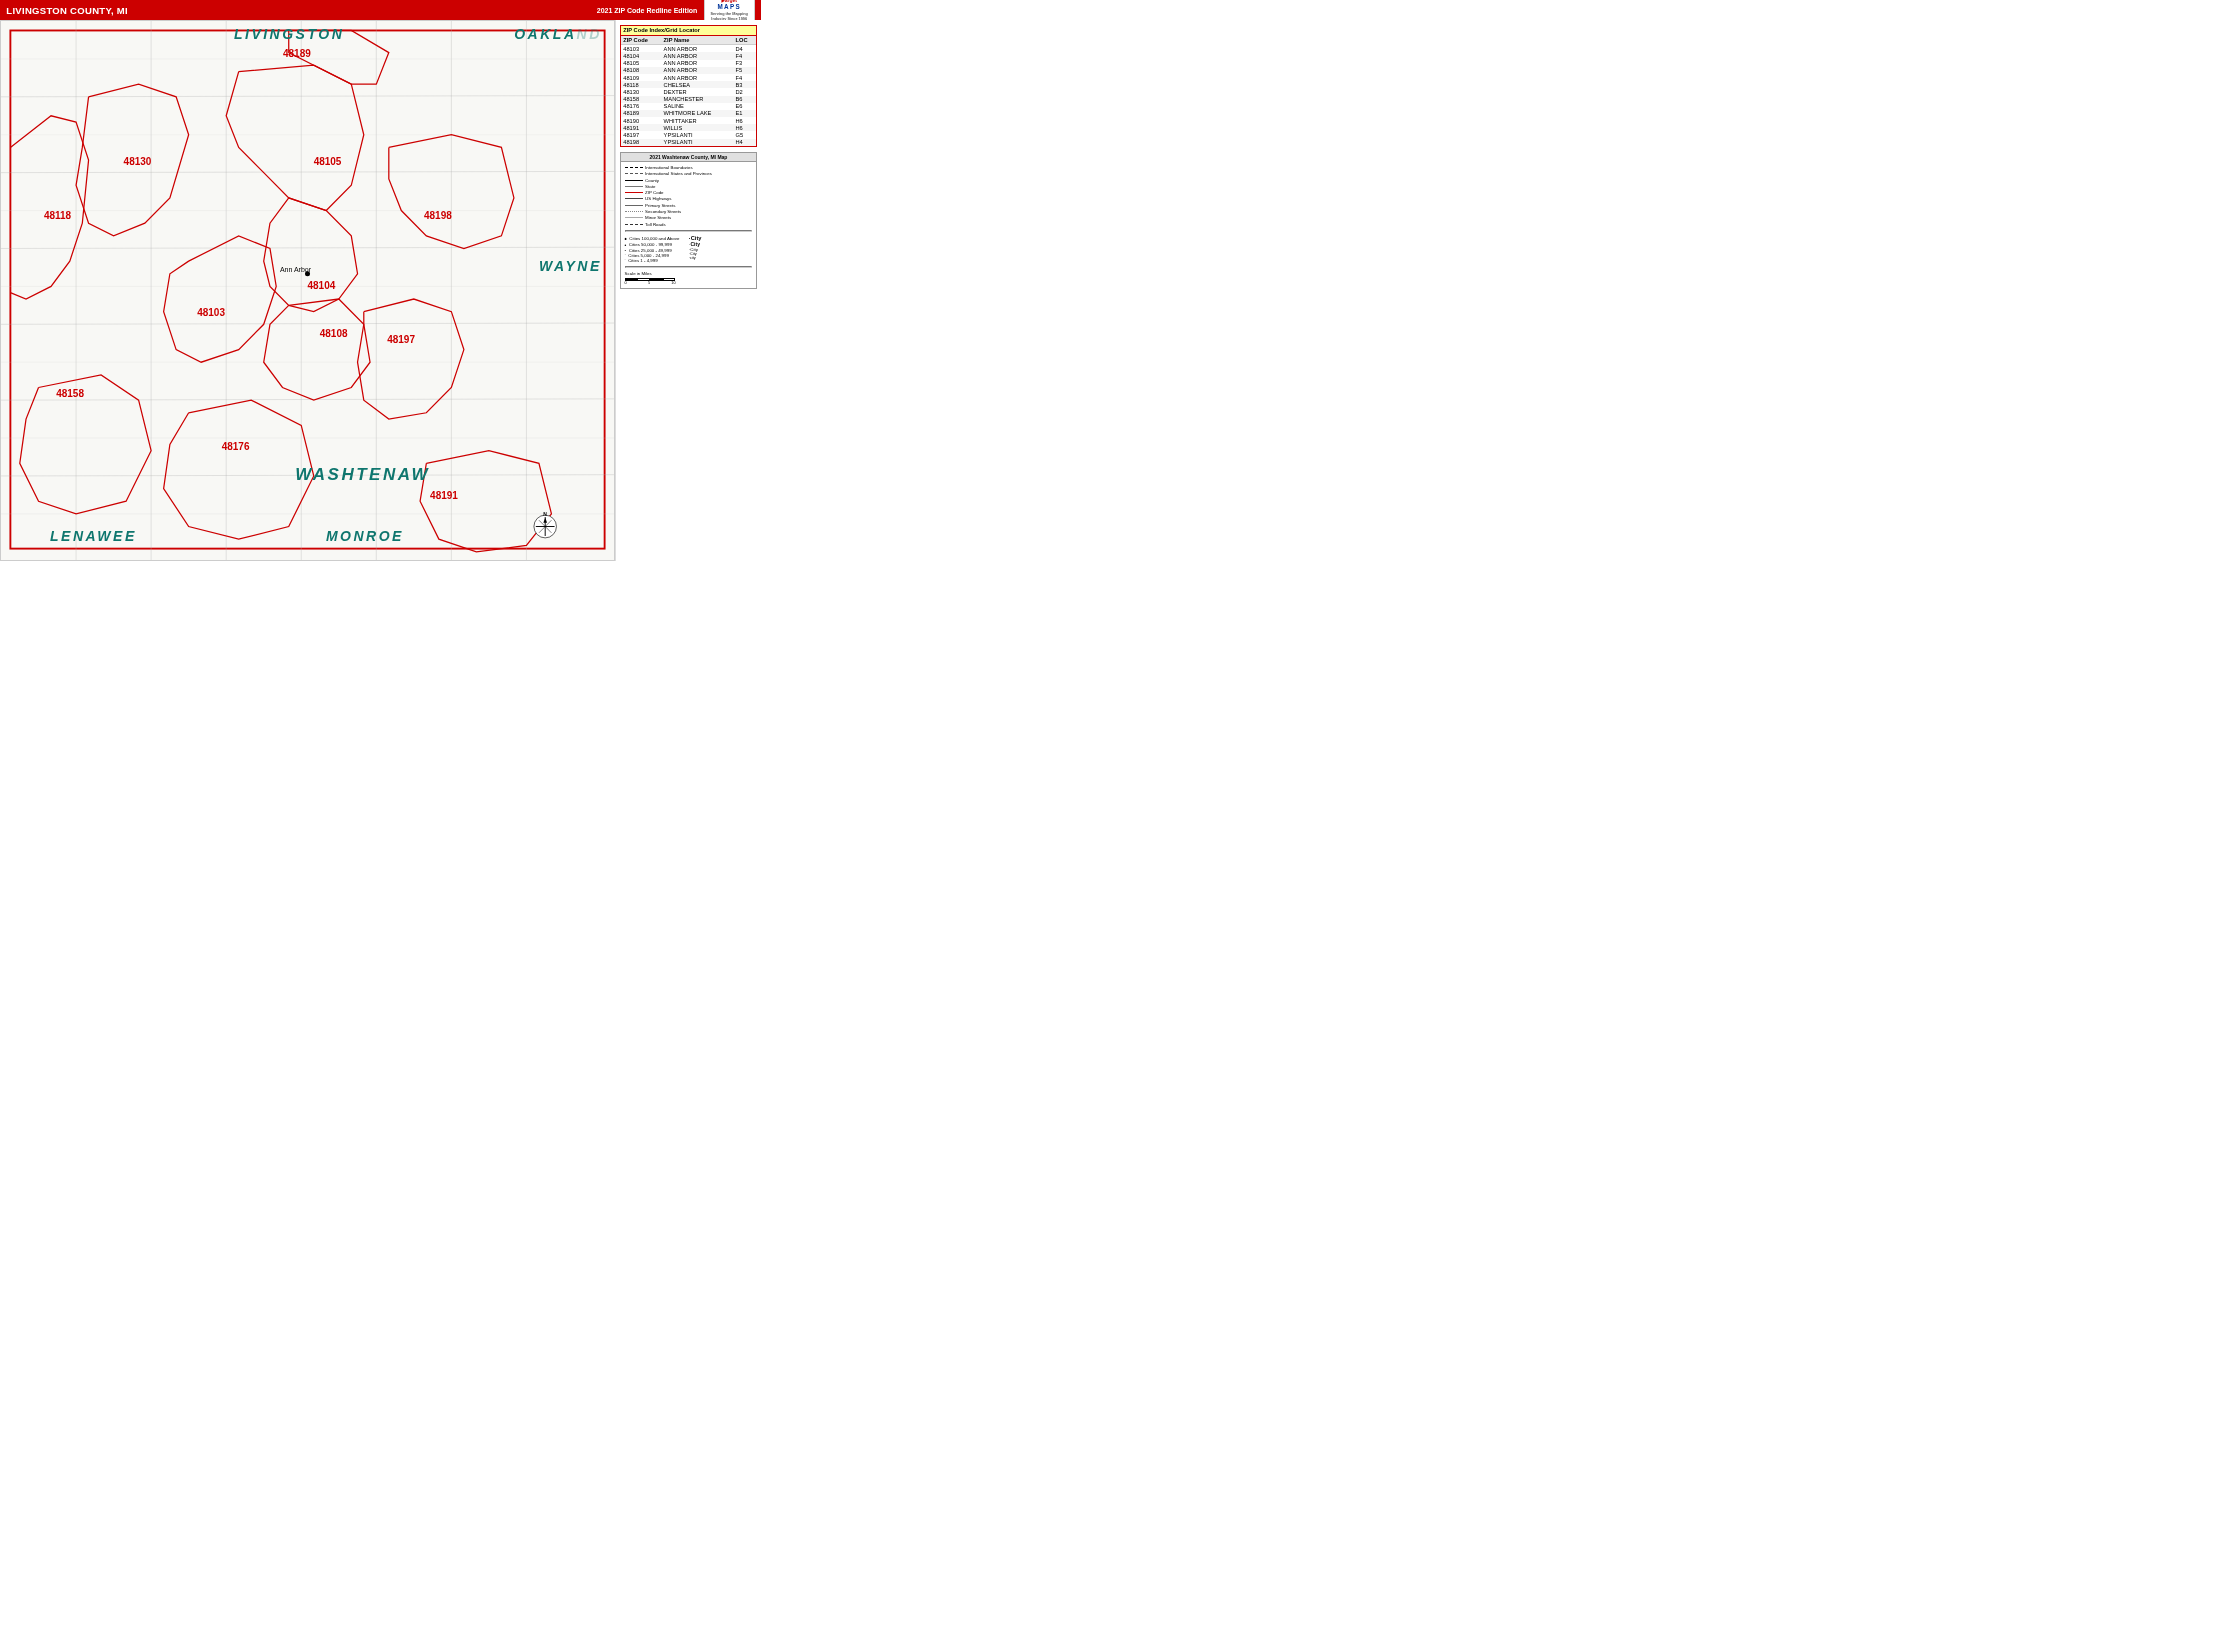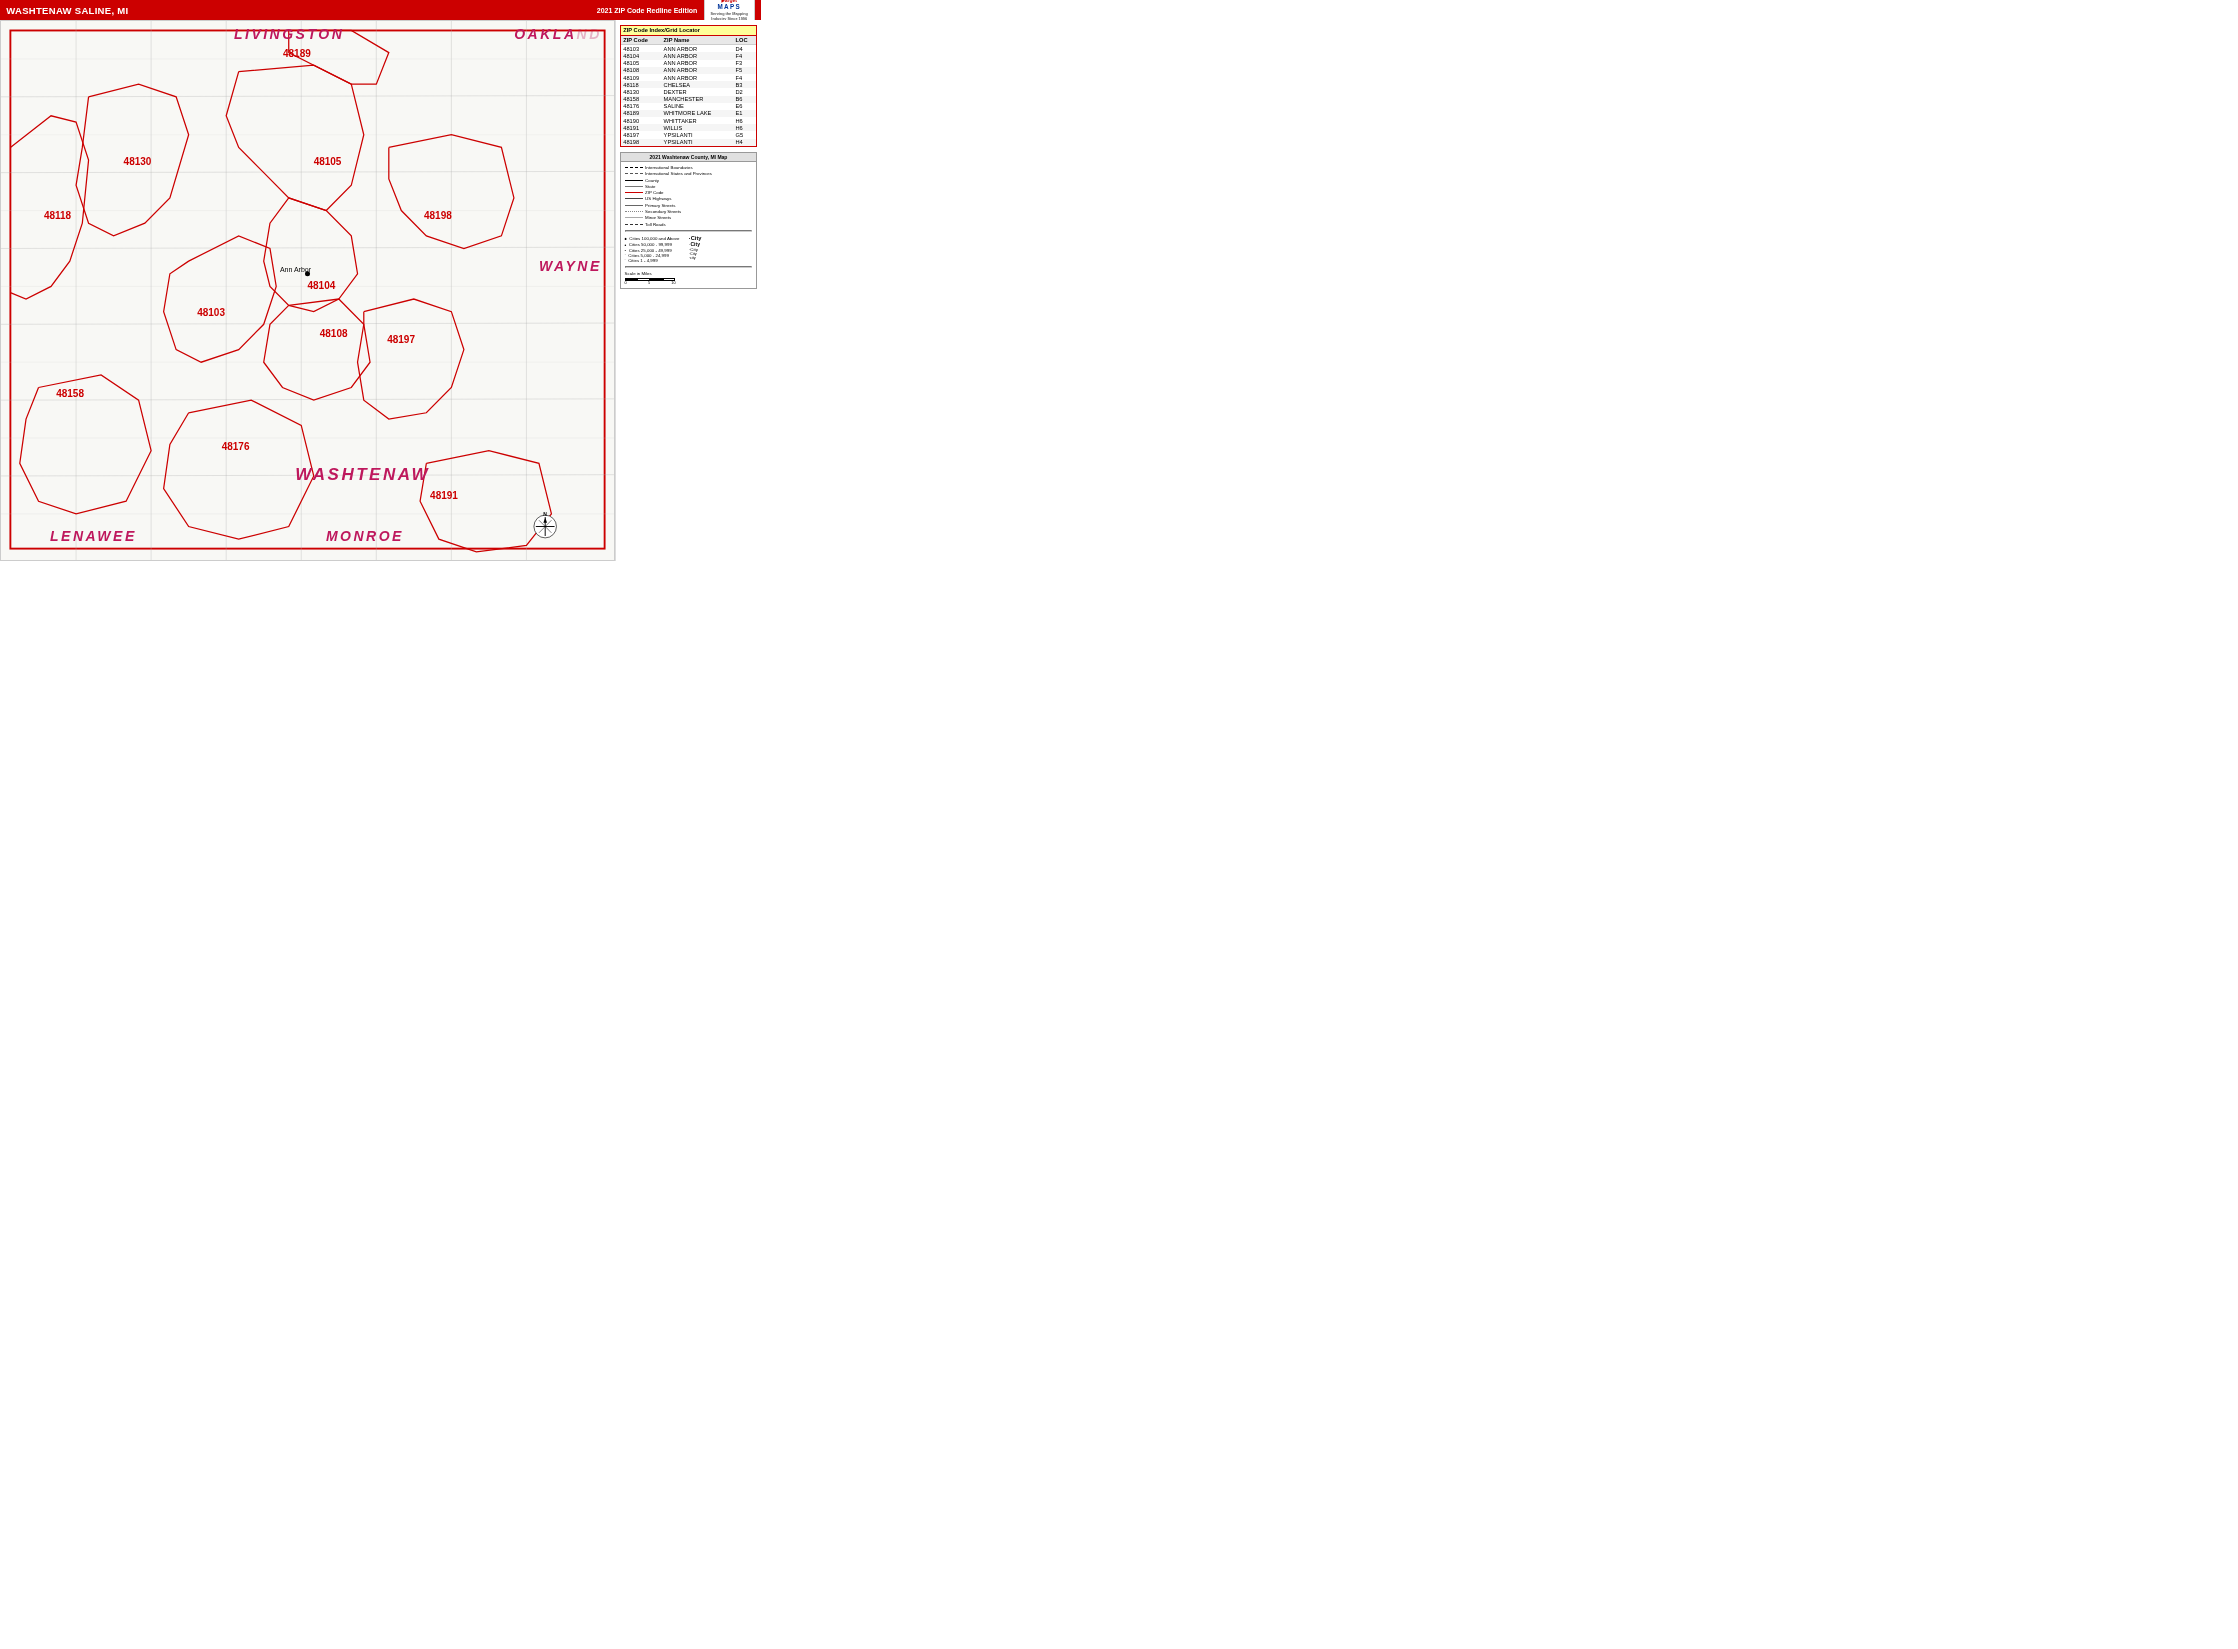--- a/index.html
+++ b/index.html
@@ -80,21 +80,21 @@
       top: 0; left: 0;
       width: 100%;
       height: 100%;
     }
 
     
     .county-label {
       position: absolute;
       font-size: 18px;
       font-weight: bold;
-      color: #be185d;
+      color: #0f766e;
       letter-spacing: 2.5px;
       font-style: italic;
       pointer-events: none;
     }
 
     
     .zip-label {
       position: absolute;
       font-size: 10px;
       font-weight: bold;
@@ -178,21 +178,21 @@
       display: flex;
       align-items: center;
       gap: 2.5px;
       font-size: 4.4px;
     }
   </style>
 </head>
 <body>
 
 <div id="header">
-  <span id="header-title">WASHTENAW SALINE, MI</span>
+  <span id="header-title">LIVINGSTON COUNTY, MI</span>
   <div id="header-right">
     <span id="header-edition">2021 ZIP Code Redline Edition</span>
     <div id="logo-box">
       <div id="logo-text">
         <span style="font-size:4.4px; color:#cc0000;">▶</span>arget<br>
         <span style="font-size:6.3px; font-weight:900; color:#003399; letter-spacing:1.3px;">MAPS</span><br>
         <span style="font-size:3.8px; color:#555;">Serving the Mapping</span><br>
         <span style="font-size:3.8px; color:#555;">Industry Since 1996</span>
       </div>
     </div>

